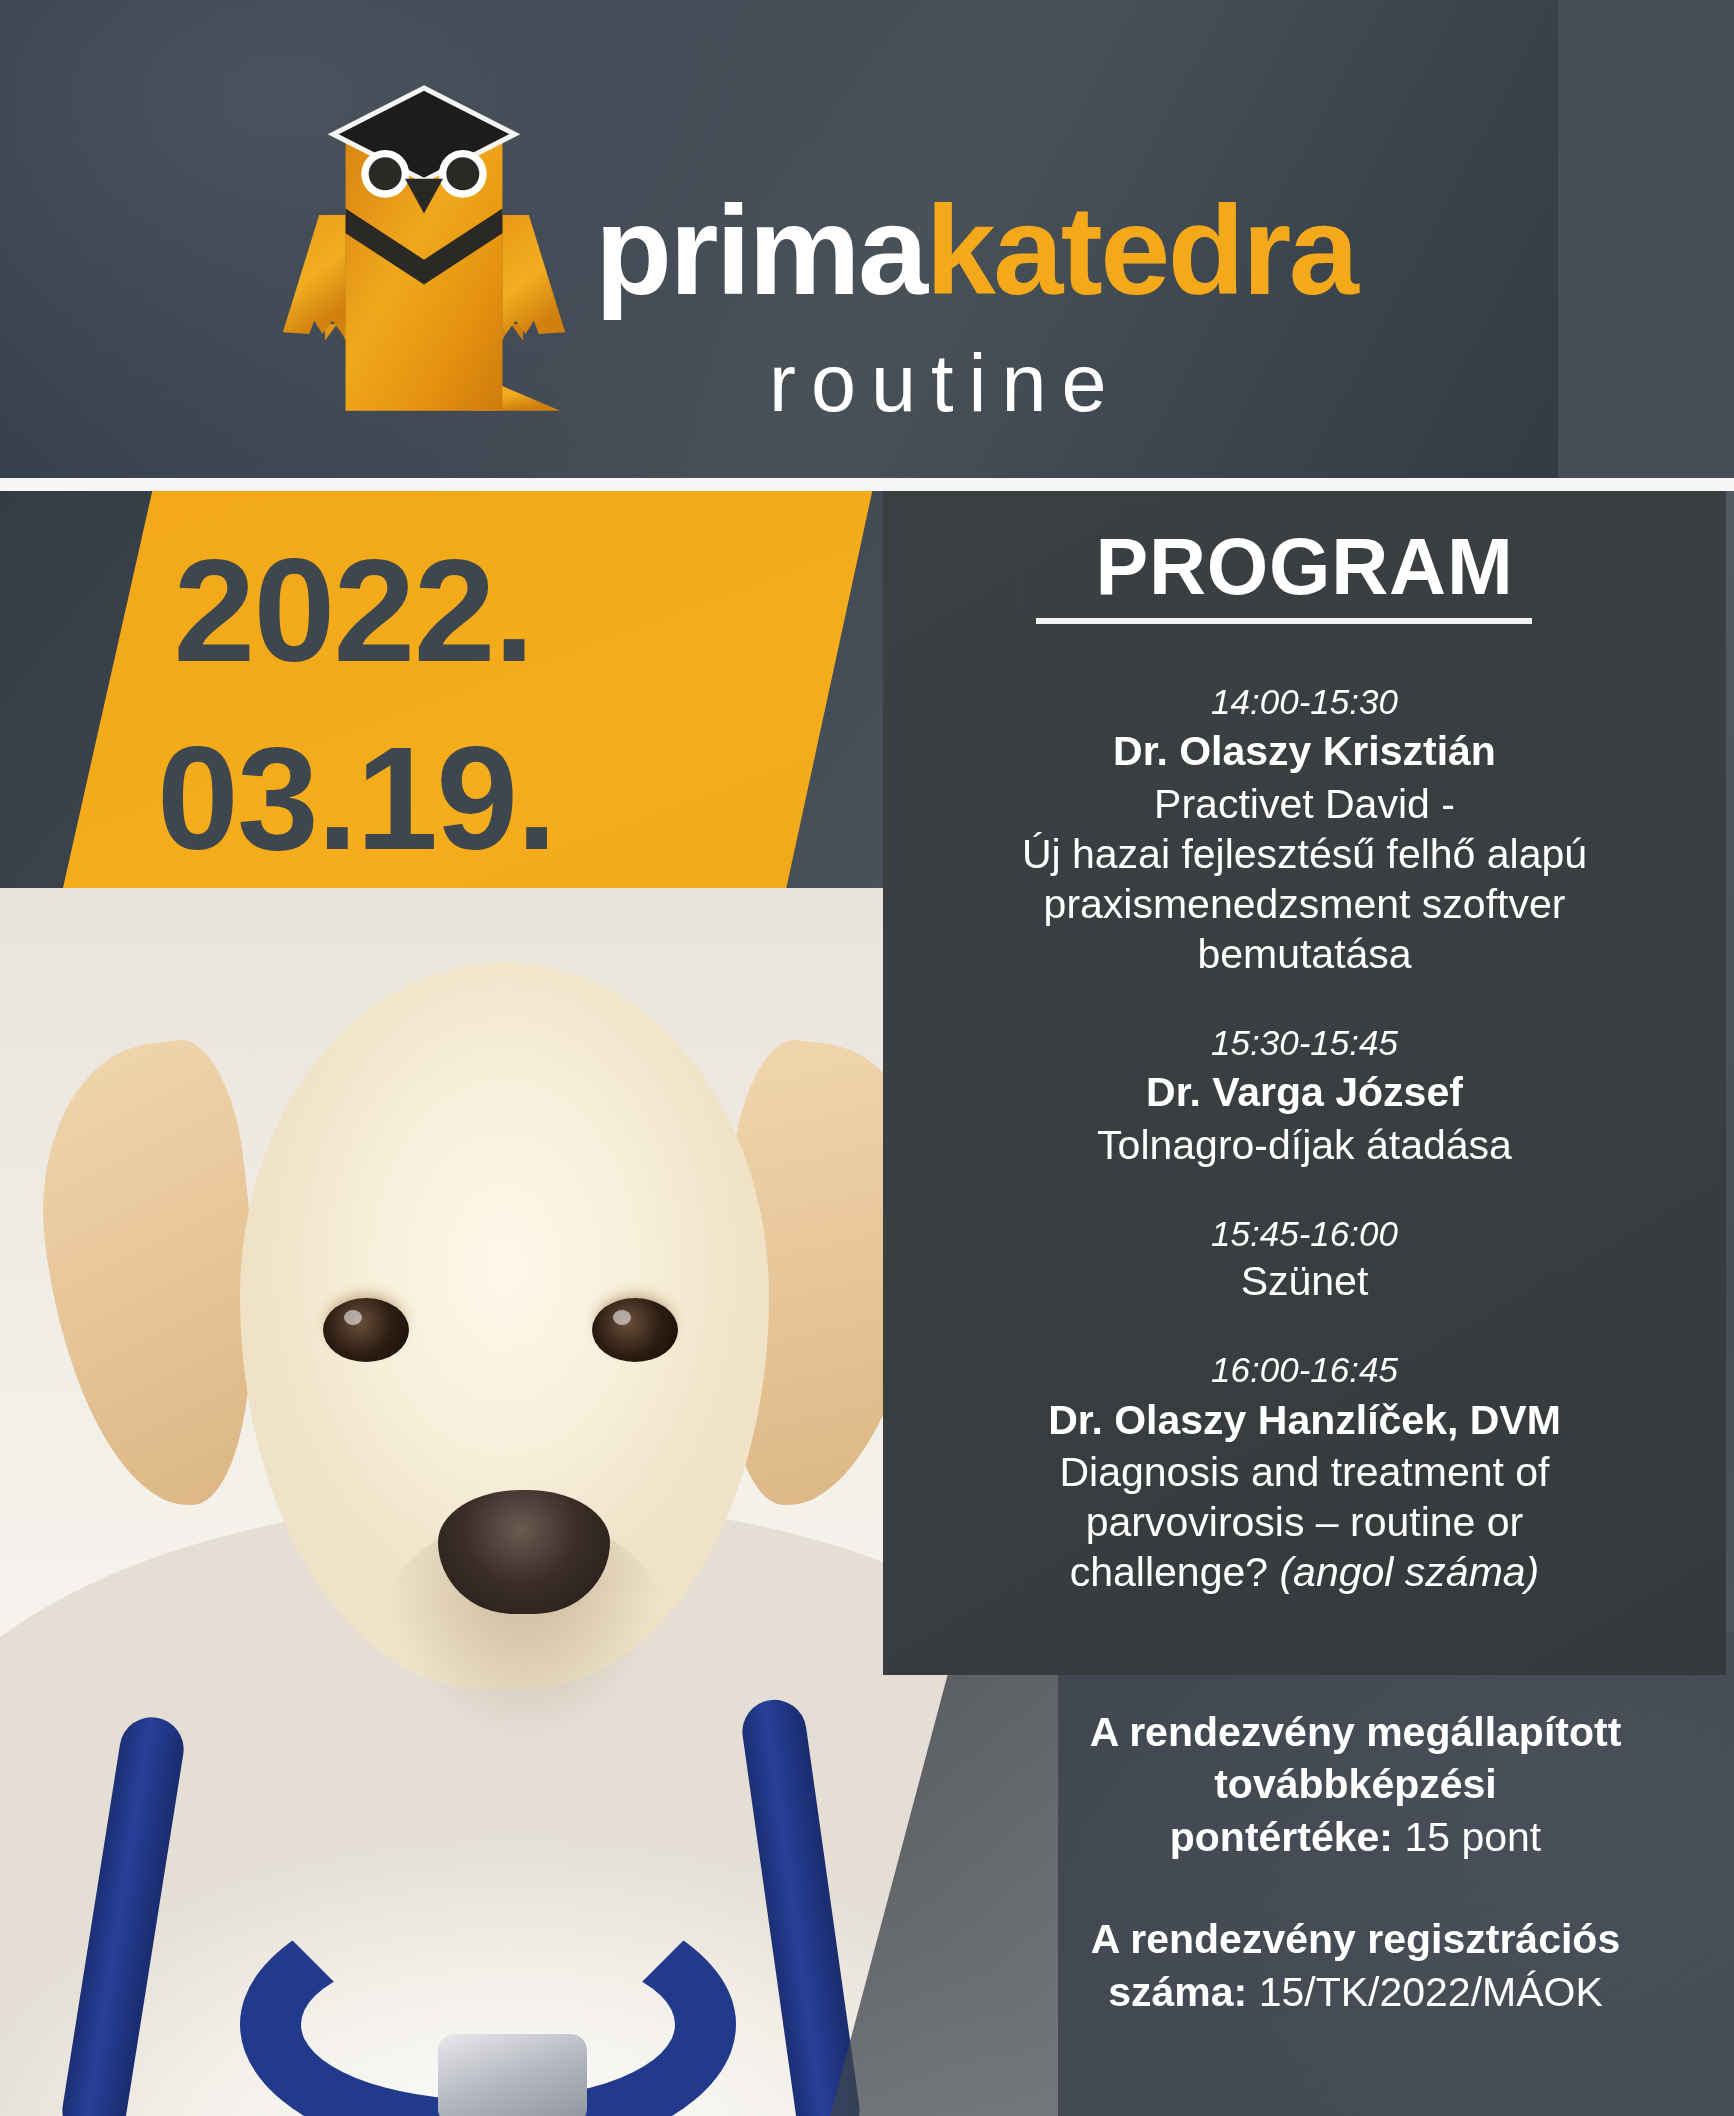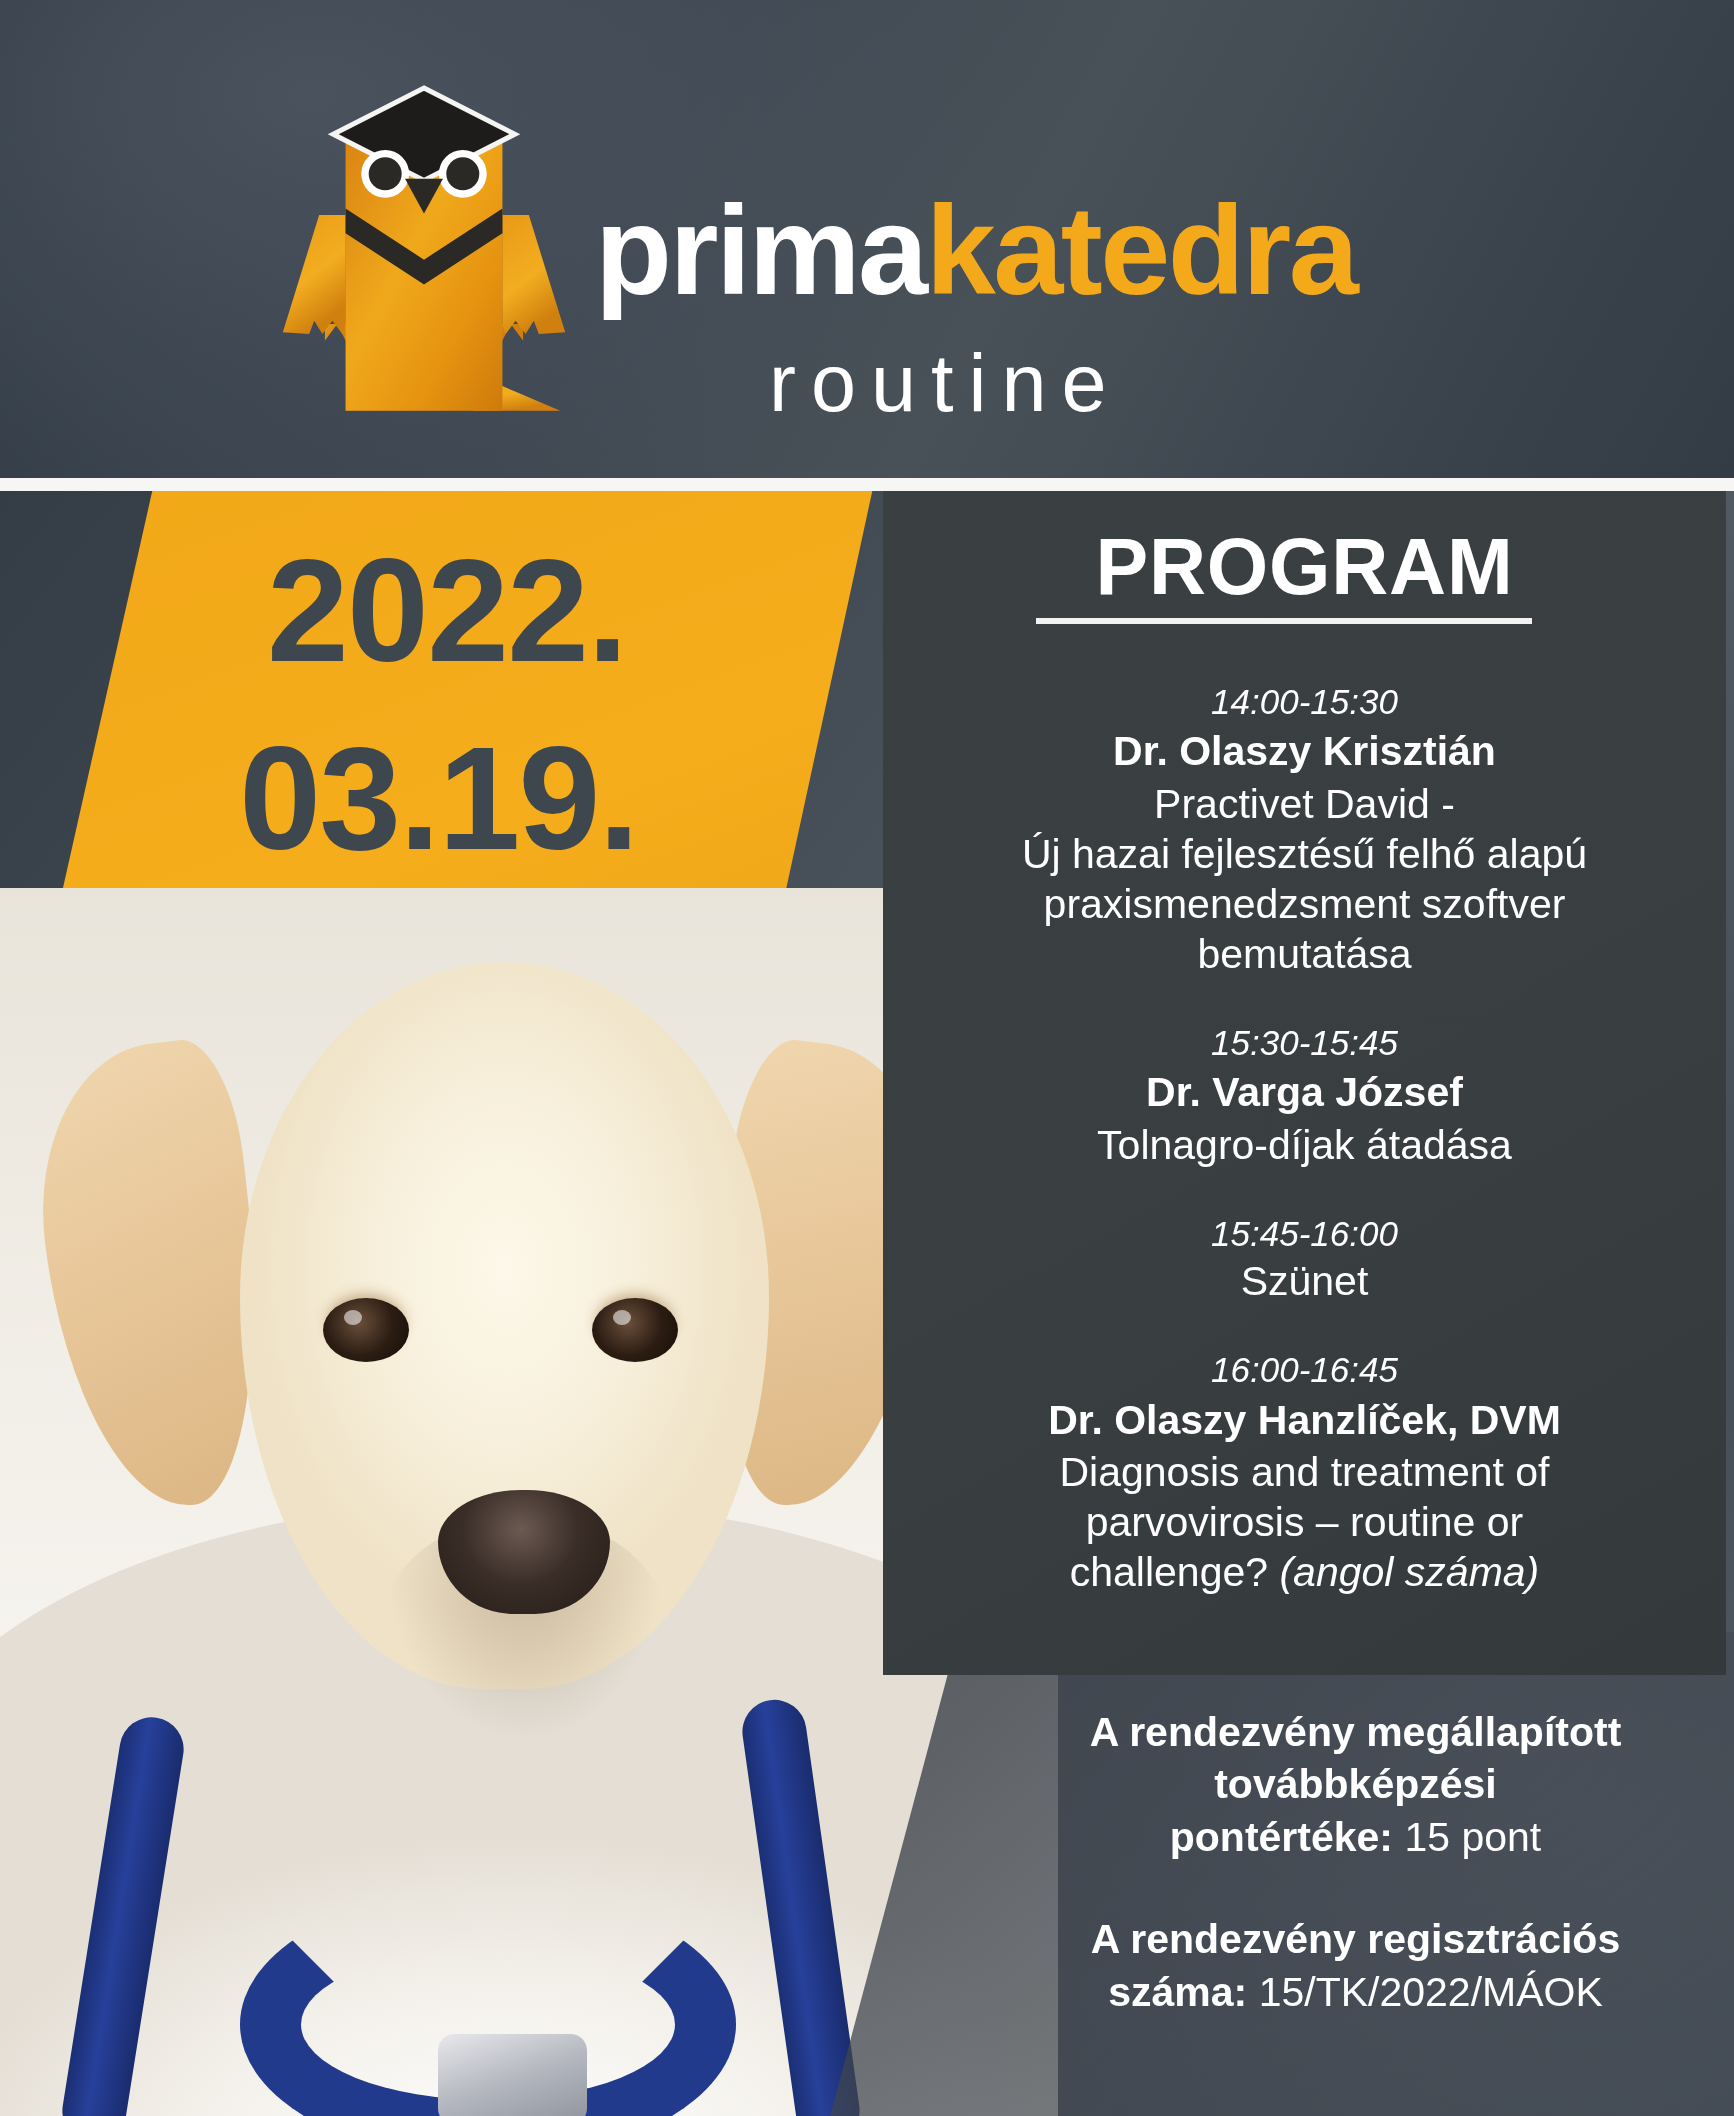--- a/index.html
+++ b/index.html
@@ -17,21 +17,21 @@
     height: 2116px;
     overflow: hidden;
     background: #454d56;
   }
 
   
   .header-band {
     position: absolute;
     left: 0;
     top: 0;
-    width: 1734px;
+    width: 1558px;
     height: 478px;
     background:
       radial-gradient(ellipse 1157px 744px at 18% 20%, #4a535d 0%, rgba(74,83,93,0) 62%),
       linear-gradient(118deg, #2f3943 0%, #3c4550 32%, #495158 58%, #3b444d 82%, #333c45 100%);
     overflow: hidden;
   }
   .header-divider {
     position: absolute;
     left: 0;
     top: 478px;
@@ -98,30 +98,30 @@
     width: 909px;
     height: 827px;
     background: linear-gradient(160deg, #f2a818 0%, #f5ad1c 45%, #e99e12 100%);
     clip-path: polygon(186px 0px, 906px 0px, 727px 827px, 0px 827px);
     z-index: 5;
   }
 
   
   .date-block {
     position: absolute;
-    left: 149px;
+    left: 157px;
     top: 25px;
     width: 579px;
     z-index: 8;
     color: #3e464e;
     font-size: 147px;
     font-weight: 800;
     line-height: 1.28;
     letter-spacing: -1.7px;
-    text-align: center;
+    text-align: left;
   }
   .date-line-1 { margin-left: 16.5px; }
   .date-line-2 { margin-left: 0px; }
 
   
   .dog-photo {
     position: absolute;
     left: -8.3px;
     top: 397px;
     width: 1066px;

